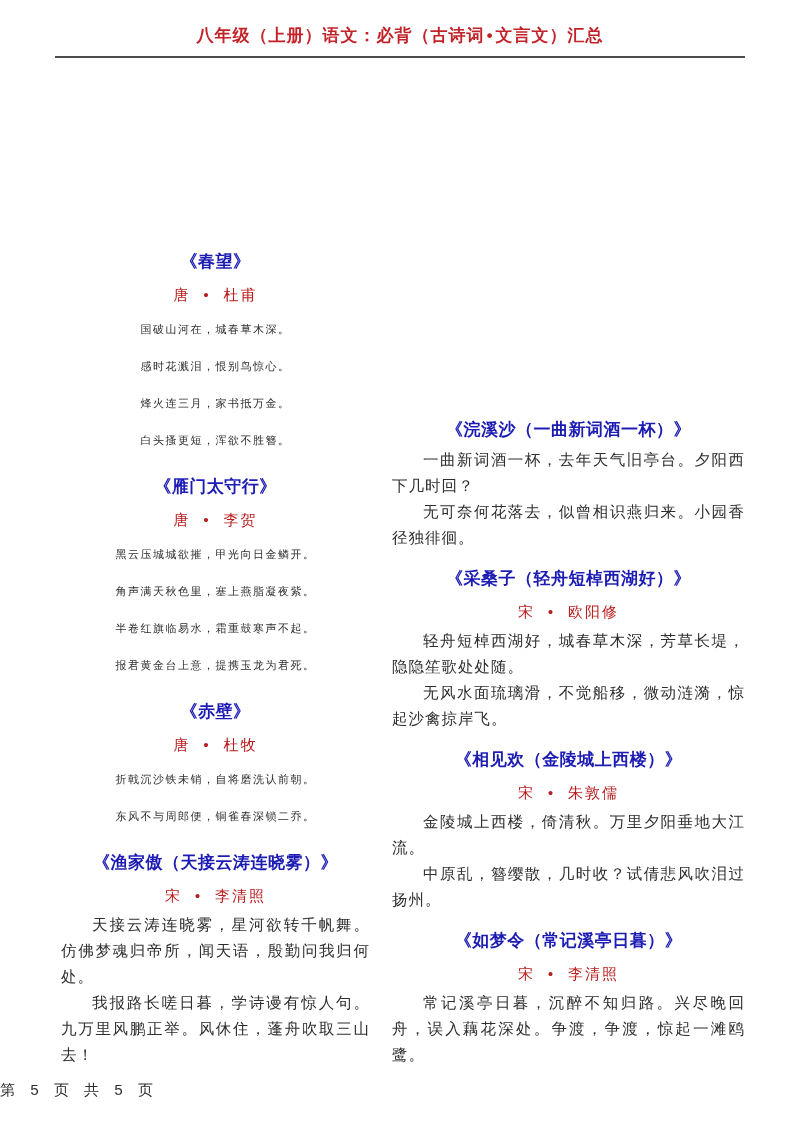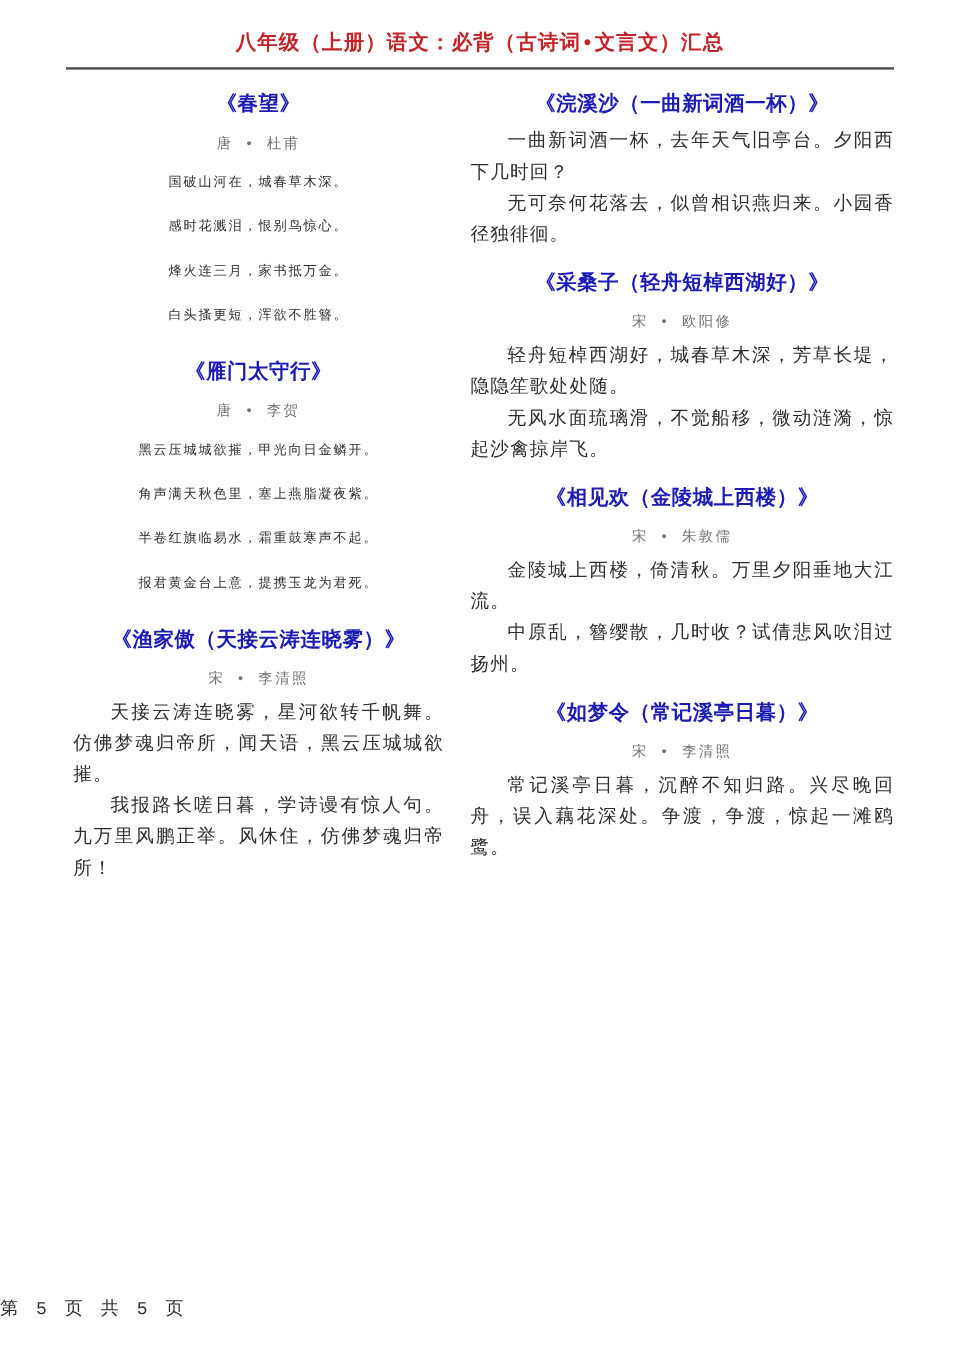--- a/index.html
+++ b/index.html
@@ -24,42 +24,42 @@
     color: var(--red, #c22329);
     letter-spacing: 1px;
   }
   .rule {
     border: none;
     border-top: 2px solid var(--rule, #4d4d4d);
     margin: 9px 55px 0 55px;
   }
   .columns {
     display: flex;
-    align-items: flex-start;
+    align-items: flex-end;
     margin: 0 55px;
     min-height: 1011px;
     flex: 0 0 auto;
   }
   .col { box-sizing: border-box; }
   .col-left  { width: 323px; padding: 2px 8px 0 6px; }
   .col-divider { width: 2px; background: var(--divider, #9b9b9b); }
   .col-right { flex: 1; padding: 2px 0 0 12px; }
   .poem { margin: 0; }
   .poem-title {
     margin: 15px 0 0 0;
     font-size: 17px;
     font-weight: bold;
     color: var(--blue, #1c1cb4);
     text-align: center;
     letter-spacing: 0.5px;
   }
   .poem-author {
     margin: 13px 0 0 0;
-    font-size: 12px;
-    color: #737373;
+    font-size: 15px;
+    color: #b91c1c;
     text-align: center;
     letter-spacing: 2px;
   }
   .poem-body { margin-top: 7px; }
   .verse-line {
     margin: 0;
     font-size: 11px;
     color: var(--text, #2e2e2e);
     text-align: center;
     line-height: 37px;
@@ -109,25 +109,33 @@
           <h2 class="poem-title">《雁门太守行》</h2>
           <div class="poem-author">唐 • 李贺</div>
           <div class="poem-body">
             <p class="verse-line">黑云压城城欲摧，甲光向日金鳞开。</p>
             <p class="verse-line">角声满天秋色里，塞上燕脂凝夜紫。</p>
             <p class="verse-line">半卷红旗临易水，霜重鼓寒声不起。</p>
             <p class="verse-line">报君黄金台上意，提携玉龙为君死。</p>
           </div>
         </section>
         <section class="poem">
+          <h2 class="poem-title">《赤壁》</h2>
+          <div class="poem-author">唐 • 杜牧</div>
+          <div class="poem-body">
+            <p class="verse-line">折戟沉沙铁未销，自将磨洗认前朝。</p>
+            <p class="verse-line">东风不与周郎便，铜雀春深锁二乔。</p>
+          </div>
+        </section>
+        <section class="poem">
           <h2 class="poem-title">《渔家傲（天接云涛连晓雾）》</h2>
           <div class="poem-author">宋 • 李清照</div>
           <div class="poem-body">
-            <p class="prose-para">天接云涛连晓雾，星河欲转千帆舞。仿佛梦魂归帝所，闻天语，黑云压城城欲摧。</p>
-            <p class="prose-para">我报路长嗟日暮，学诗谩有惊人句。九万里风鹏正举。风休住，仿佛梦魂归帝所！</p>
+            <p class="prose-para">天接云涛连晓雾，星河欲转千帆舞。仿佛梦魂归帝所，闻天语，殷勤问我归何处。</p>
+            <p class="prose-para">我报路长嗟日暮，学诗谩有惊人句。九万里风鹏正举。风休住，蓬舟吹取三山去！</p>
           </div>
         </section>
       </div>
     <div class="col-divider"></div>
     <div class="col col-right" id="col-right">
         <section class="poem">
           <h2 class="poem-title">《浣溪沙（一曲新词酒一杯）》</h2>
           <div class="poem-body">
             <p class="prose-para">一曲新词酒一杯，去年天气旧亭台。夕阳西下几时回？</p>
             <p class="prose-para">无可奈何花落去，似曾相识燕归来。小园香径独徘徊。</p>

